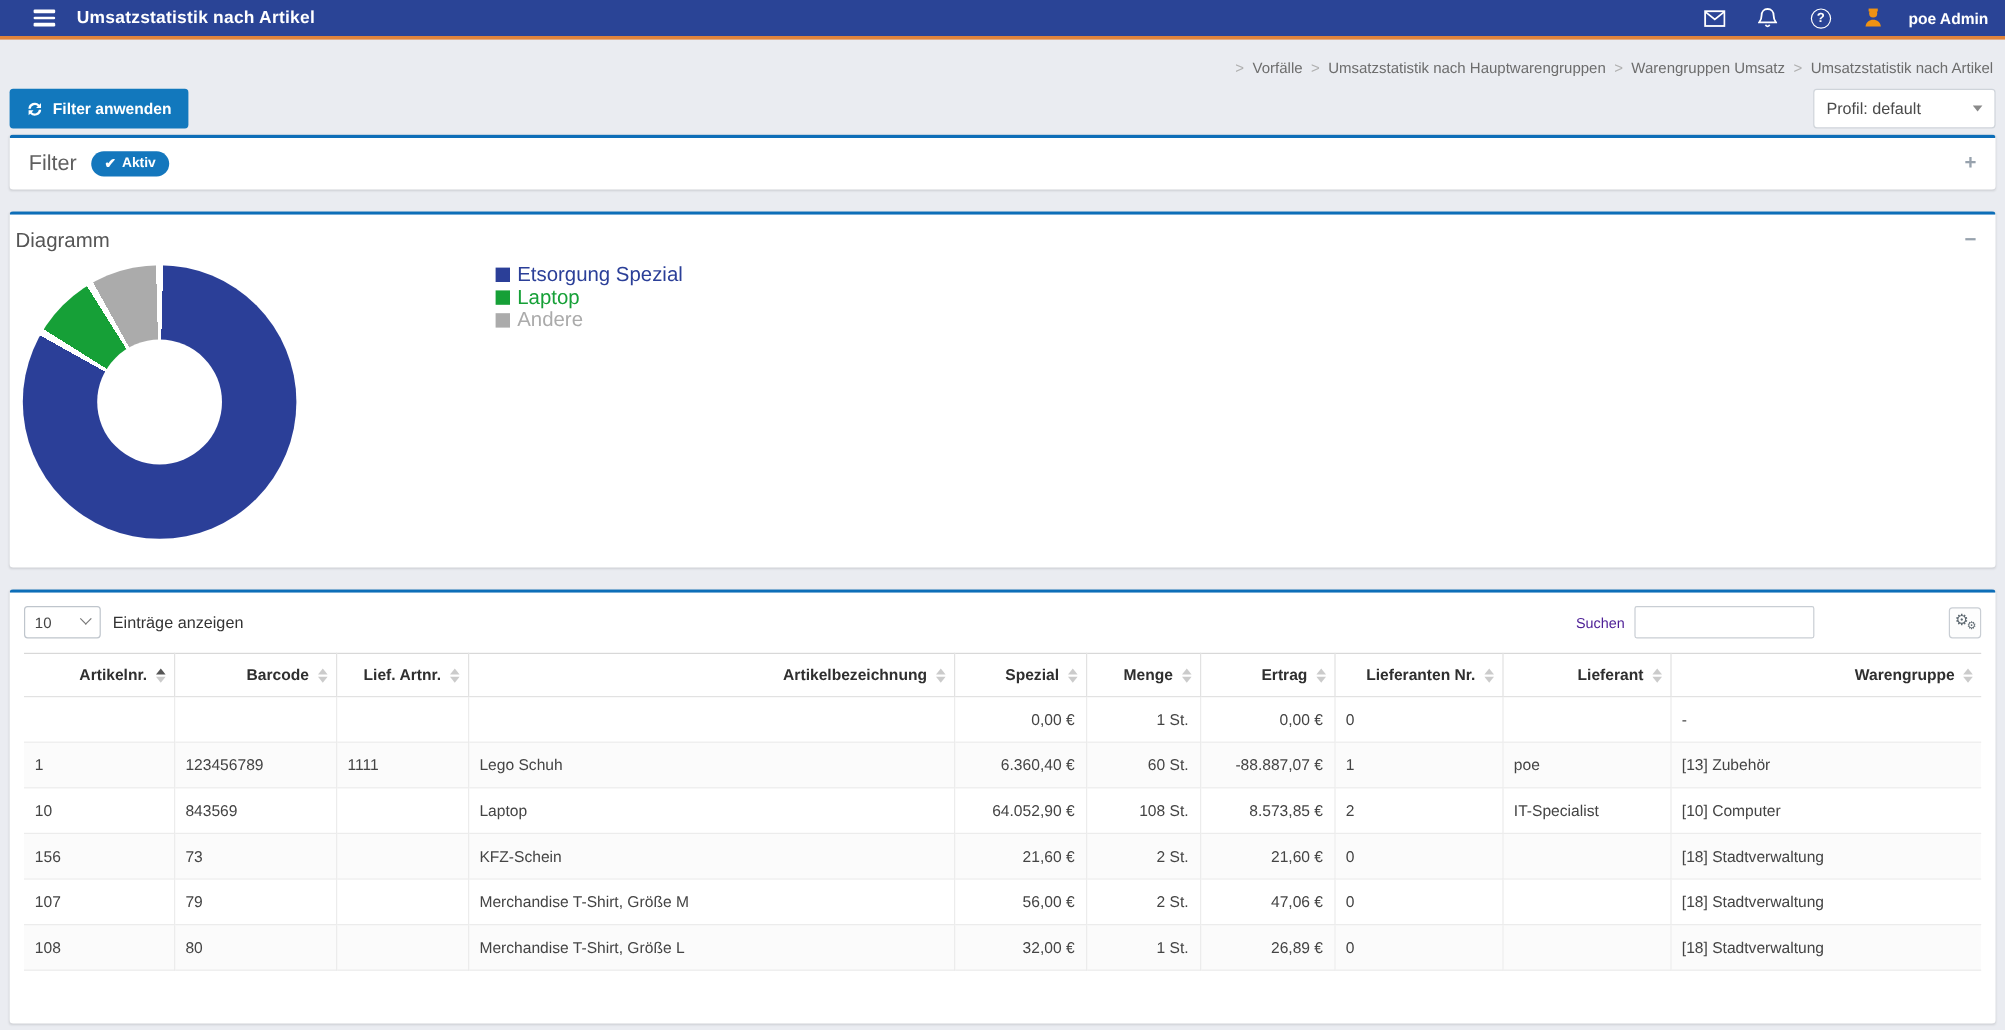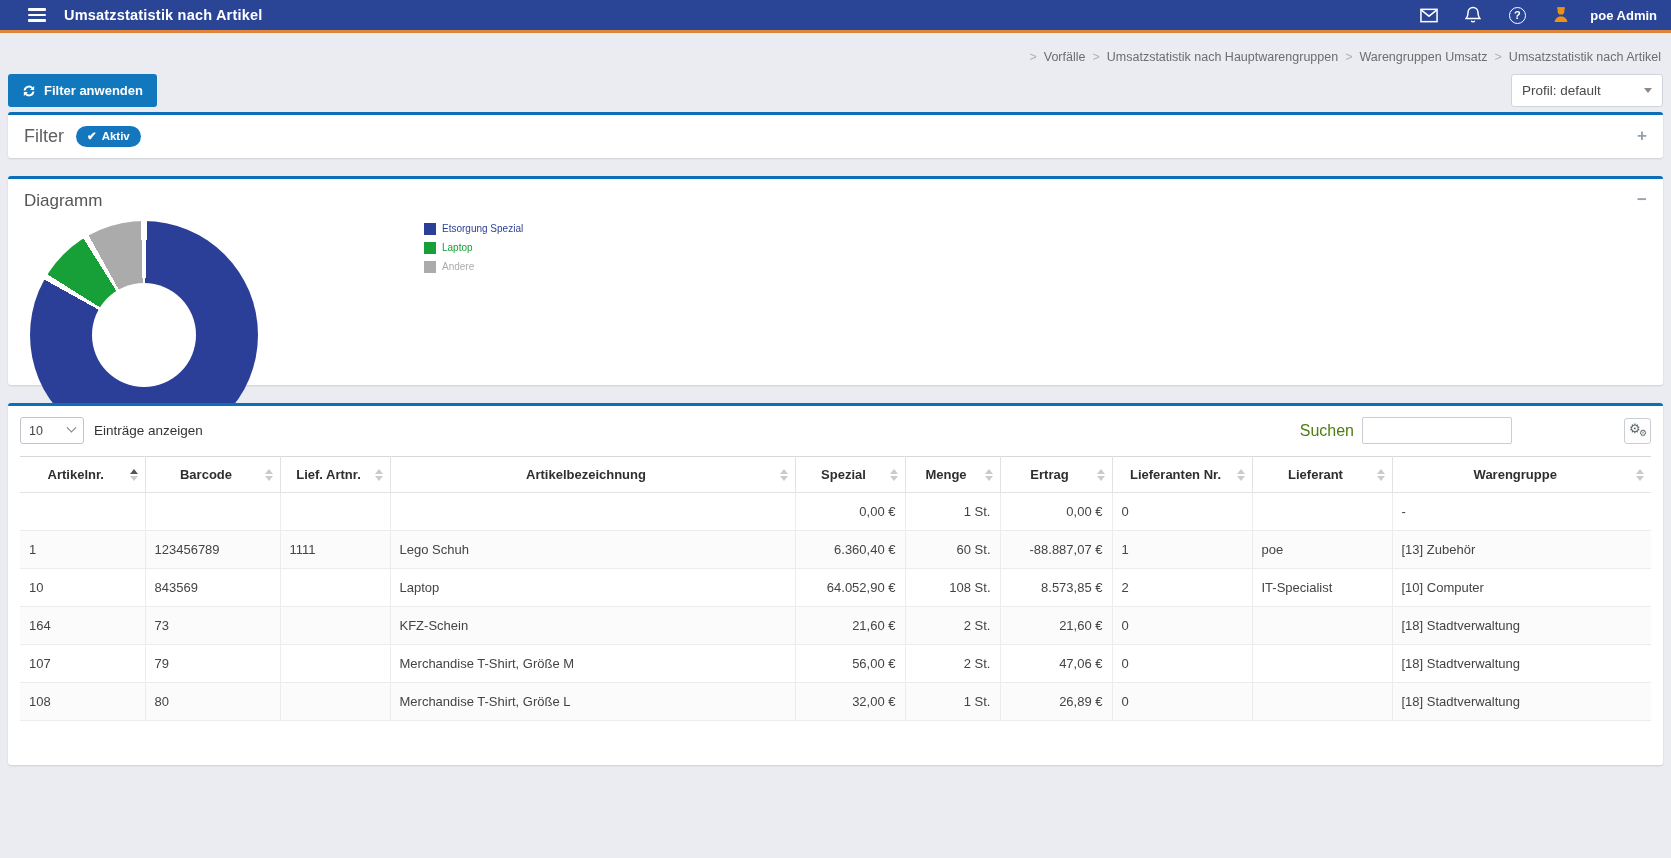--- a/index.html
+++ b/index.html
@@ -47,49 +47,49 @@
   .collapse-ico { position:absolute; right:16px; top:12px; color:#97a2ad; font-size:17px; font-weight:bold;
     cursor:pointer; line-height:1; }
 
   
   .filter-body { display:flex; align-items:center; padding:11px 16px; }
   .filter-title { font-size:18px; color:#5f5f5f; }
   .badge { background:#1477bd; color:#fff; font-size:11.5px; font-weight:bold; border-radius:11px;
     padding:3px 11px 4px; margin-left:12px; display:flex; align-items:center; gap:5px; }
 
   
-  .chart-panel { height:209px; padding:12px 16px; }
+  .chart-panel { height:297px; padding:12px 5px; }
   .chart-title { font-size:17px; color:#555; }
   .chart-body { position:relative; height:250px; margin-top:4px; }
   .donut { position:absolute; left:6px; top:6px; width:228px; height:228px; border-radius:50%; }
   .donut-hole { position:absolute; left:50%; top:50%; transform:translate(-50%,-50%); width:104px;
     height:104px; border-radius:50%; background:#fff; }
   .legend { position:absolute; left:400px; top:4px; }
-  .legend-item { display:flex; align-items:center; gap:6px; font-size:10px; height:19px; cursor:pointer; }
+  .legend-item { display:flex; align-items:center; gap:6px; font-size:17px; height:19px; cursor:pointer; }
   .legend-swatch { width:12px; height:12px; }
 
   
   .table-panel { padding:11px 12px; margin-bottom:0; min-height:362px; }
   .tbl-controls { display:flex; align-items:center; }
   .len-select { width:64px; height:27px; border:1px solid #bfc5cc; border-radius:3px; background:#fff;
     display:flex; align-items:center; padding:0 8px; font-size:12.5px; color:#444; cursor:pointer; }
   .chev { width:7px; height:7px; border-right:1.6px solid #777; border-bottom:1.6px solid #777;
     transform:rotate(45deg) translate(-2px,-2px); margin-left:auto; }
   .len-label { font-size:13.5px; color:#333; margin-left:10px; }
   .search-group { margin-left:auto; display:flex; align-items:center; margin-right:112px; }
-  .search-label { font-size:16px; color:#4d7c0f; margin-right:8px;margin-left:20px; }
+  .search-label { font-size:12px; color:#4c1d95; margin-right:8px;margin-left:20px; }
   .search-input { width:150px; height:27px; border:1px solid #c9ced4; border-radius:2px; padding:0 6px;
     font-size:13px; font-family:"Liberation Sans",sans-serif; }
   .gear-btn { width:27px; height:26px; border:1px solid #c9ced4; border-radius:3px; background:#fdfdfd;
     cursor:pointer; position:relative; color:#5f6a72; }
   .gear-btn .g1 { position:absolute; left:4px; top:2px; font-size:13px; }
   .gear-btn .g2 { position:absolute; right:3px; top:9px; font-size:9px; }
 
   table.data { width:100%; border-collapse:collapse; margin-top:12px; table-layout:fixed; }
-  table.data th { font-size:13px; font-weight:bold; color:#2f2f2f; text-align:center; padding:10px 22px 10px 9px;
+  table.data th { font-size:13px; font-weight:bold; color:#2f2f2f; text-align:right; padding:10px 22px 10px 9px;
     border:1px solid #e2e2e2; border-top:1px solid #d8d8d8; position:relative; cursor:pointer;
     white-space:nowrap; overflow:hidden; }
   table.data th:first-child, table.data td:first-child { border-left:none; }
   table.data th:last-child, table.data td:last-child { border-right:none; }
   table.data td { font-size:13px; color:#444; padding:11px 9px; border:1px solid #ececec;
     border-top:none; white-space:nowrap; overflow:hidden; }
   table.data tr:nth-child(even) td { background:#fbfbfb; }
   table.data td.num { text-align:right; }
   .sort { position:absolute; right:7px; top:50%; transform:translateY(-50%); display:flex;
     flex-direction:column; gap:2px; }
@@ -290,21 +290,21 @@
           <td></td>
           <td>Laptop</td>
           <td class="num">64.052,90 €</td>
           <td class="num">108 St.</td>
           <td class="num">8.573,85 €</td>
           <td>2</td>
           <td>IT-Specialist</td>
           <td>[10] Computer</td>
         </tr>
         <tr>
-          <td>164</td>
+          <td>156</td>
           <td>73</td>
           <td></td>
           <td>KFZ-Schein</td>
           <td class="num">21,60 €</td>
           <td class="num">2 St.</td>
           <td class="num">21,60 €</td>
           <td>0</td>
           <td></td>
           <td>[18] Stadtverwaltung</td>
         </tr>

